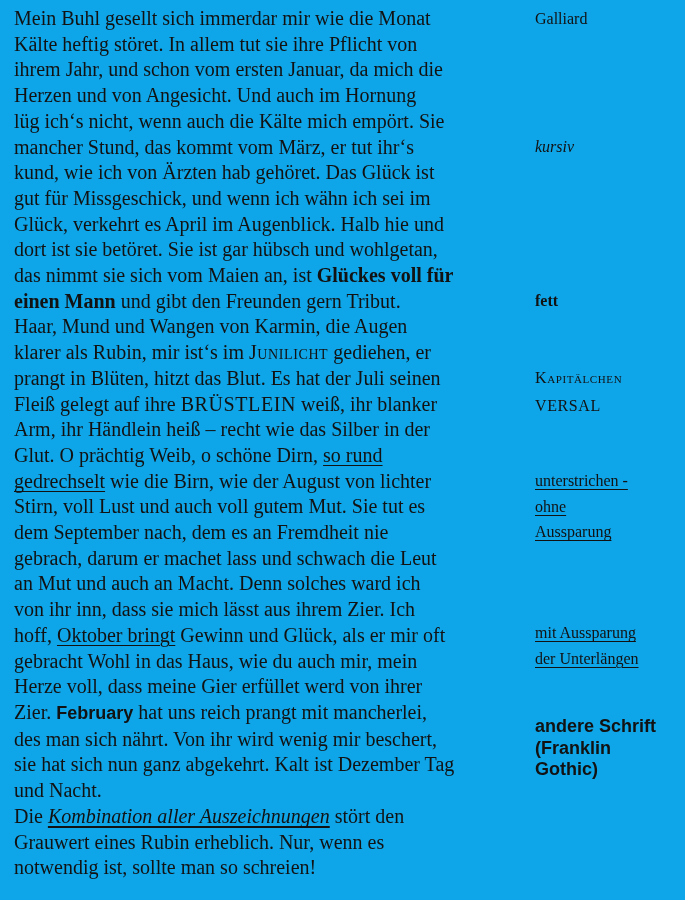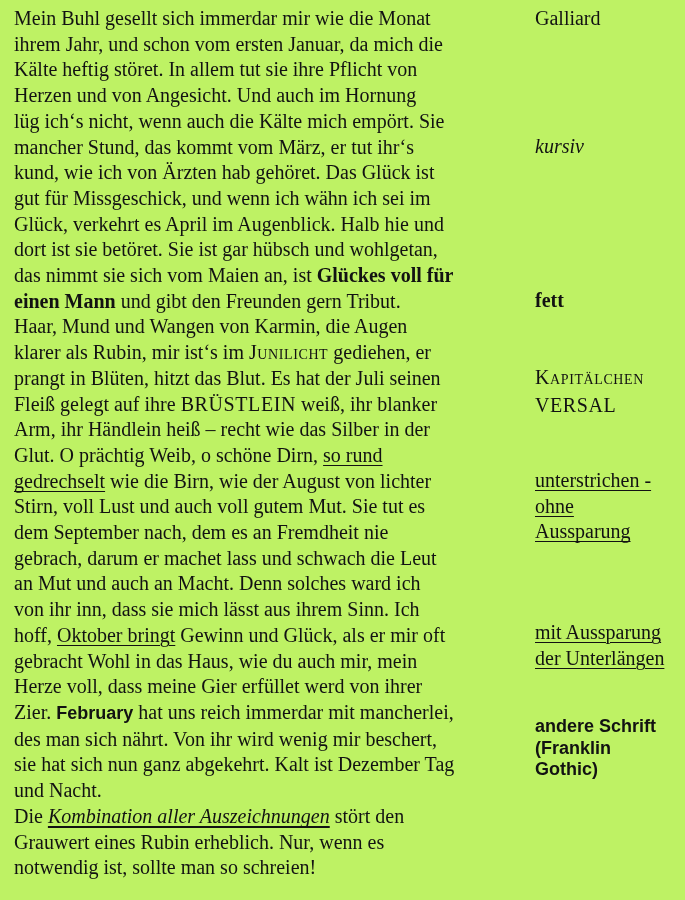--- a/index.html
+++ b/index.html
@@ -4,21 +4,21 @@
 <style>
   html, body {
     margin: 0;
     padding: 0;
     background: #ffffff;
   }
   #page {
     position: relative;
     width: 685px;
     height: 900px;
-    background: #bef264;
+    background: #0ea5e9;
     color: #121212;
     font-family: "Liberation Serif", serif;
     overflow: hidden;
   }
   #left-column {
     position: absolute;
     left: 14px;
     top: 6px;
     width: 515px;
   }
@@ -62,66 +62,66 @@
   #right-column {
     position: absolute;
     left: 535px;
     top: 0;
     width: 150px;
     height: 900px;
   }
   .label {
     position: absolute;
     left: 0;
-    font-size: 20px;
+    font-size: 16px;
     line-height: 25.7px;
     white-space: nowrap;
     font-family: Liberation Serif, serif;
   }
   .label.lab-sans {
     font-size: 15px;
     line-height: 21.6px;
     font-family: "Liberation Sans", sans-serif;
     font-weight: bold;
   }
   .label-line { }
 </style>
 </head>
 <body>
 
 <div id="page">
   <div id="left-column">
       <div class="tline"><span class="st-n">Mein Buhl gesellt sich immerdar mir wie die Monat</span></div>
+      <div class="tline"><span class="st-n">Kälte heftig störet. In allem tut sie ihre Pflicht von</span></div>
       <div class="tline"><span class="st-n">ihrem Jahr, und schon vom ersten Januar, da mich die</span></div>
-      <div class="tline"><span class="st-n">Kälte heftig störet. In allem tut sie ihre Pflicht von</span></div>
       <div class="tline"><span class="st-n">Herzen und von Angesicht. Und auch im Hornung</span></div>
       <div class="tline"><span class="st-n">lüg ich‘s nicht, wenn auch die Kälte mich empört. Sie</span></div>
       <div class="tline"><span class="st-n">mancher Stund, das kommt vom März, er tut ihr‘s</span></div>
       <div class="tline"><span class="st-n">kund, wie ich von Ärzten hab gehöret. Das Glück ist</span></div>
       <div class="tline"><span class="st-n">gut für Missgeschick, und wenn ich wähn ich sei im</span></div>
       <div class="tline"><span class="st-n">Glück, verkehrt es April im Augenblick. Halb hie und</span></div>
       <div class="tline"><span class="st-n">dort ist sie betöret. Sie ist gar hübsch und wohlgetan,</span></div>
       <div class="tline"><span class="st-n">das nimmt sie sich vom Maien an, ist </span><span class="st-b">Glückes voll für</span></div>
       <div class="tline"><span class="st-b">einen Mann</span><span class="st-n"> und gibt den Freunden gern Tribut.</span></div>
       <div class="tline"><span class="st-n">Haar, Mund und Wangen von Karmin, die Augen</span></div>
       <div class="tline"><span class="st-n">klarer als Rubin, mir ist‘s im </span><span class="st-sc">Junilicht</span><span class="st-n"> gediehen, er</span></div>
       <div class="tline"><span class="st-n">prangt in Blüten, hitzt das Blut. Es hat der Juli seinen</span></div>
       <div class="tline"><span class="st-n">Fleiß gelegt auf ihre </span><span class="st-caps">BRÜSTLEIN</span><span class="st-n"> weiß, ihr blanker</span></div>
       <div class="tline"><span class="st-n">Arm, ihr Händlein heiß – recht wie das Silber in der</span></div>
       <div class="tline"><span class="st-n">Glut. O prächtig Weib, o schöne Dirn, </span><span class="st-u">so rund</span></div>
       <div class="tline"><span class="st-u">gedrechselt</span><span class="st-n"> wie die Birn, wie der August von lichter</span></div>
       <div class="tline"><span class="st-n">Stirn, voll Lust und auch voll gutem Mut. Sie tut es</span></div>
       <div class="tline"><span class="st-n">dem September nach, dem es an Fremdheit nie</span></div>
       <div class="tline"><span class="st-n">gebrach, darum er machet lass und schwach die Leut</span></div>
       <div class="tline"><span class="st-n">an Mut und auch an Macht. Denn solches ward ich</span></div>
-      <div class="tline"><span class="st-n">von ihr inn, dass sie mich lässt aus ihrem Sinn. Ich</span></div>
+      <div class="tline"><span class="st-n">von ihr inn, dass sie mich lässt aus ihrem Zier. Ich</span></div>
       <div class="tline"><span class="st-n">hoff, </span><span class="st-us">Oktober bringt</span><span class="st-n"> Gewinn und Glück, als er mir oft</span></div>
       <div class="tline"><span class="st-n">gebracht Wohl in das Haus, wie du auch mir, mein</span></div>
       <div class="tline"><span class="st-n">Herze voll, dass meine Gier erfüllet werd von ihrer</span></div>
-      <div class="tline"><span class="st-n">Zier. </span><span class="st-sans">February</span><span class="st-n"> hat uns reich immerdar mit mancherlei,</span></div>
+      <div class="tline"><span class="st-n">Zier. </span><span class="st-sans">February</span><span class="st-n"> hat uns reich prangt mit mancherlei,</span></div>
       <div class="tline"><span class="st-n">des man sich nährt. Von ihr wird wenig mir beschert,</span></div>
       <div class="tline"><span class="st-n">sie hat sich nun ganz abgekehrt. Kalt ist Dezember Tag</span></div>
       <div class="tline"><span class="st-n">und Nacht.</span></div>
       <div class="tline"><span class="st-n">Die </span><span class="st-combo">Kombination aller Auszeichnungen</span><span class="st-n"> stört den</span></div>
       <div class="tline"><span class="st-n">Grauwert eines Rubin erheblich. Nur, wenn es</span></div>
       <div class="tline"><span class="st-n">notwendig ist, sollte man so schreien!</span></div>
     </div>
   <div id="right-column">
       <div class="label" style="top: 6px;">
         <div class="label-line"><span class="st-n">Galliard</span></div>

